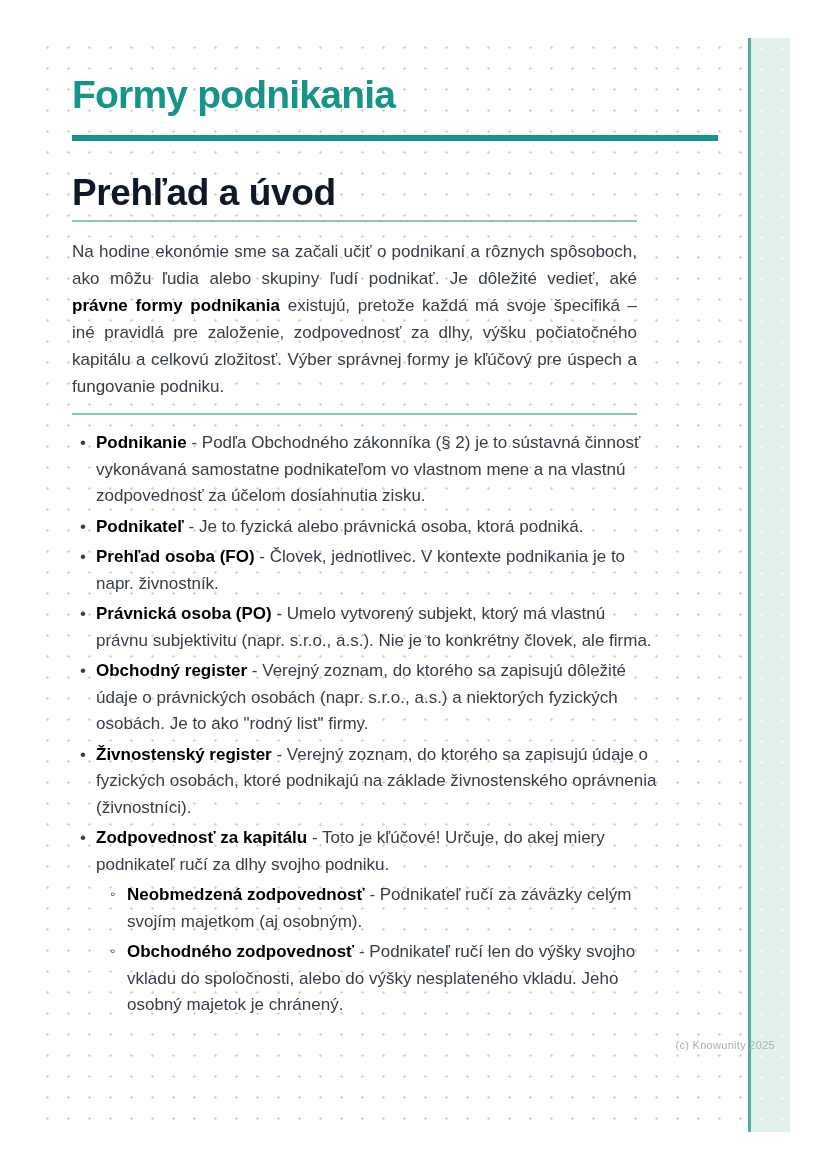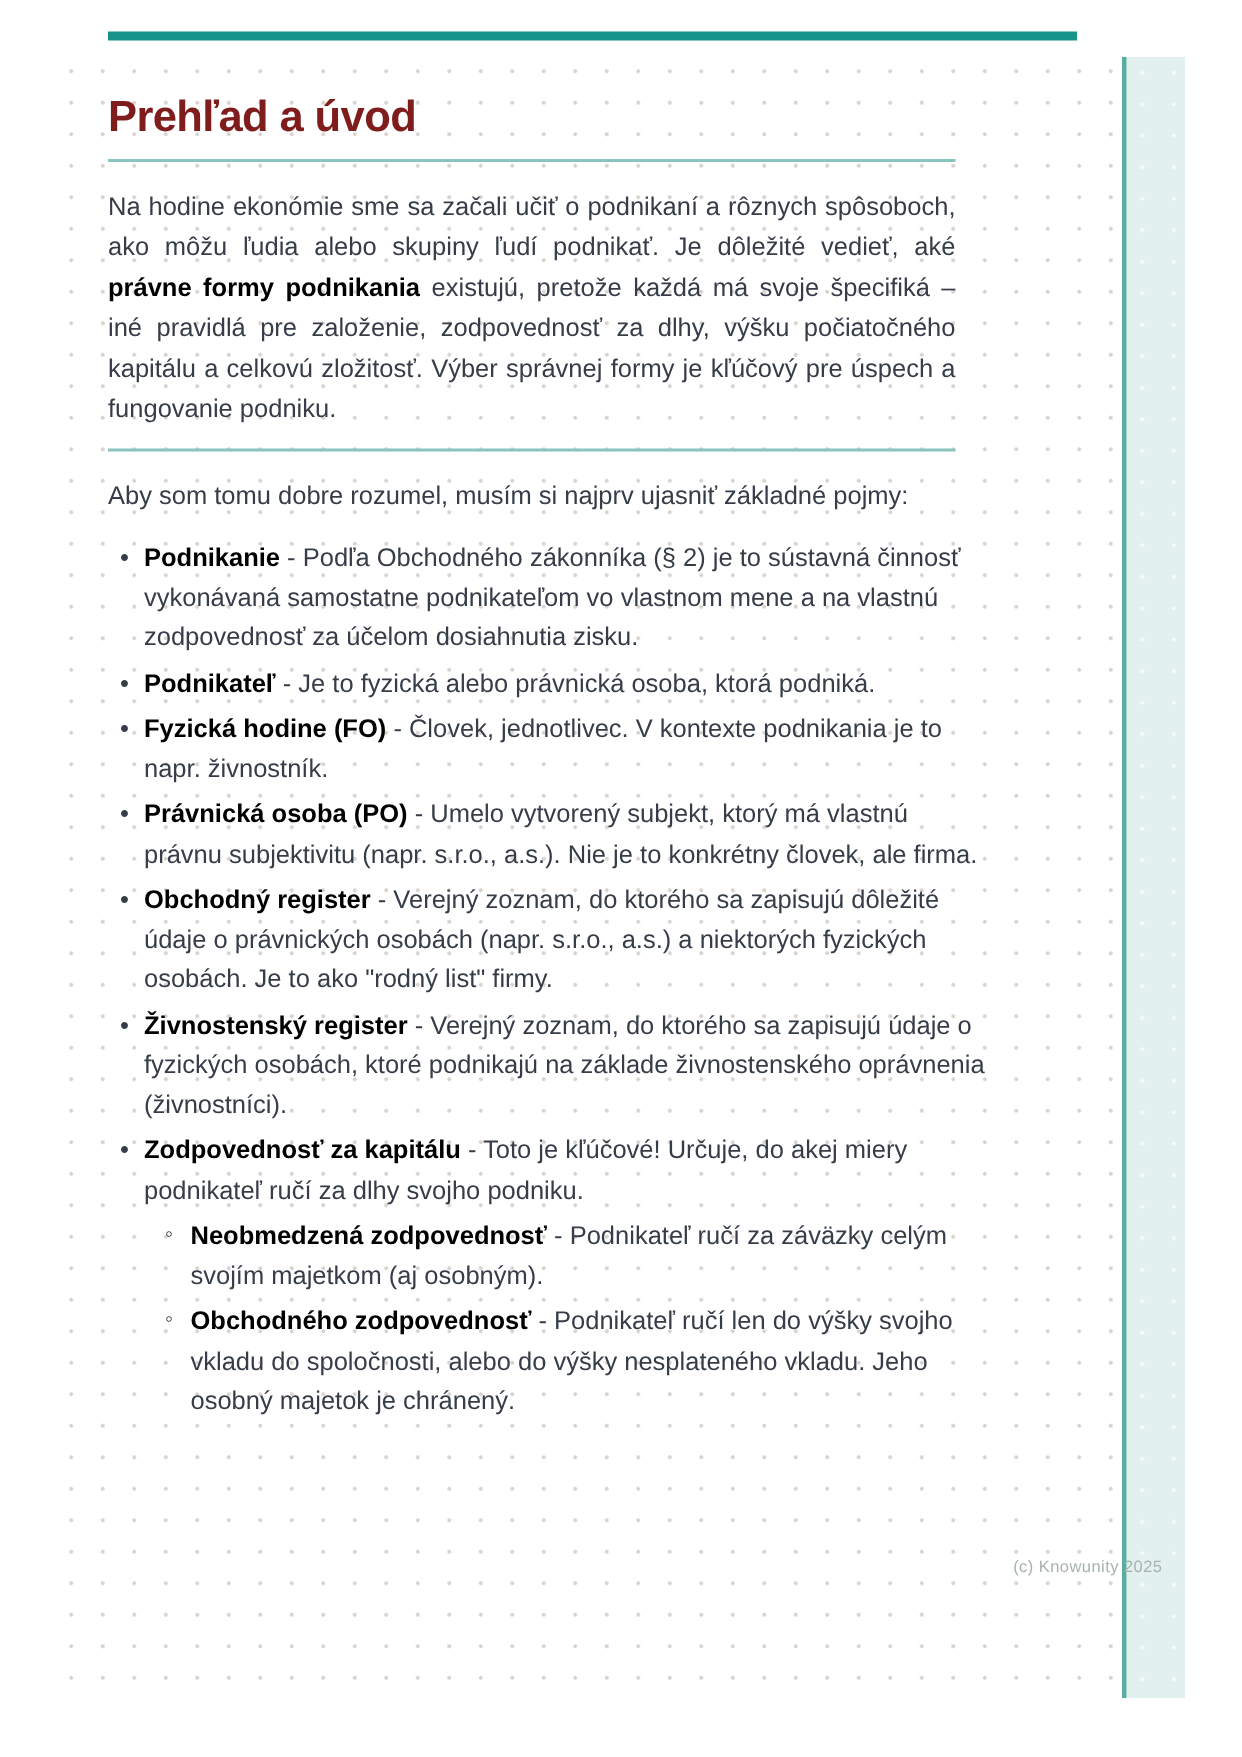--- a/index.html
+++ b/index.html
@@ -36,23 +36,23 @@
   h1.doc-title{
     margin:75px 0 0 0;
     font-size:39px;line-height:39px;
     letter-spacing:-0.8px;
     color:#17948a;font-weight:bold;
   }
   .title-rule{
     margin-top:21px;height:6px;width:646px;background:#17948a;
   }
   h2.sec-heading{
-    font-size:29px;line-height:29px;
+    font-size:37px;line-height:29px;
     letter-spacing:-0.4px;
-    color:#7f1d1d;font-weight:bold;
+    color:#0f172a;font-weight:bold;
   }
   h2.first{margin:37px 0 0 0;}
   h2.second{margin:40px 0 0 0;}
   .h2-rule{
     margin-top:13px;height:2px;width:565px;background:#89c4be;
   }
   p.body-par{
     width:565px;margin:16px 0 0 0;
     line-height:27px;
     text-align:justify;
@@ -89,36 +89,36 @@
 </style>
 </head>
 <body>
 
 <div class="dot-grid"></div>
 <div class="stripe-band"></div>
 <div class="stripe-line"></div>
 
 <main class="content">
 
+  <h1 class="doc-title">Formy podnikania</h1>
   <div class="title-rule"></div>
 
   <section>
     <h2 class="sec-heading first">Prehľad a úvod</h2>
     <div class="h2-rule"></div>
     <p class="body-par"><span>Na hodine ekonómie sme sa začali učiť o podnikaní a rôznych spôsoboch, ako môžu ľudia alebo skupiny ľudí podnikať. Je dôležité vedieť, aké </span><strong>právne formy podnikania</strong><span> existujú, pretože každá má svoje špecifiká – iné pravidlá pre založenie, zodpovednosť za dlhy, výšku počiatočného kapitálu a celkovú zložitosť. Výber správnej formy je kľúčový pre úspech a fungovanie podniku.</span></p>
   </section>
 
   <section>
     <div class="h2-rule"></div>
-    <p class="lead-par">Aby som tomu dobre rozumel, musím si najprv ujasniť základné pojmy:</p>
 
     <ul class="defs">
       <li><span class="bullet">•</span><strong>Podnikanie</strong><span> - Podľa Obchodného zákonníka (§ 2) je to sústavná činnosť vykonávaná samostatne podnikateľom vo vlastnom mene a na vlastnú zodpovednosť za účelom dosiahnutia zisku.</span></li>
       <li><span class="bullet">•</span><strong>Podnikateľ</strong><span> - Je to fyzická alebo právnická osoba, ktorá podniká.</span></li>
-      <li><span class="bullet">•</span><strong>Fyzická hodine (FO)</strong><span> - Človek, jednotlivec. V kontexte podnikania je to napr. živnostník.</span></li>
+      <li><span class="bullet">•</span><strong>Prehľad osoba (FO)</strong><span> - Človek, jednotlivec. V kontexte podnikania je to napr. živnostník.</span></li>
       <li><span class="bullet">•</span><strong>Právnická osoba (PO)</strong><span> - Umelo vytvorený subjekt, ktorý má vlastnú právnu subjektivitu (napr. s.r.o., a.s.). Nie je to konkrétny človek, ale firma.</span></li>
       <li><span class="bullet">•</span><strong>Obchodný register</strong><span> - Verejný zoznam, do ktorého sa zapisujú dôležité údaje o právnických osobách (napr. s.r.o., a.s.) a niektorých fyzických osobách. Je to ako "rodný list" firmy.</span></li>
       <li><span class="bullet">•</span><strong>Živnostenský register</strong><span> - Verejný zoznam, do ktorého sa zapisujú údaje o fyzických osobách, ktoré podnikajú na základe živnostenského oprávnenia (živnostníci).</span></li>
       <li><span class="bullet">•</span><strong>Zodpovednosť za kapitálu</strong><span> - Toto je kľúčové! Určuje, do akej miery podnikateľ ručí za dlhy svojho podniku.</span>
         <ul class="subs">
           <li><span class="bullet">◦</span><strong>Neobmedzená zodpovednosť</strong><span> - Podnikateľ ručí za záväzky celým svojím majetkom (aj osobným).</span></li>
           <li><span class="bullet">◦</span><strong>Obchodného zodpovednosť</strong><span> - Podnikateľ ručí len do výšky svojho vkladu do spoločnosti, alebo do výšky nesplateného vkladu. Jeho osobný majetok je chránený.</span></li>
         </ul>
       </li>
     </ul>

